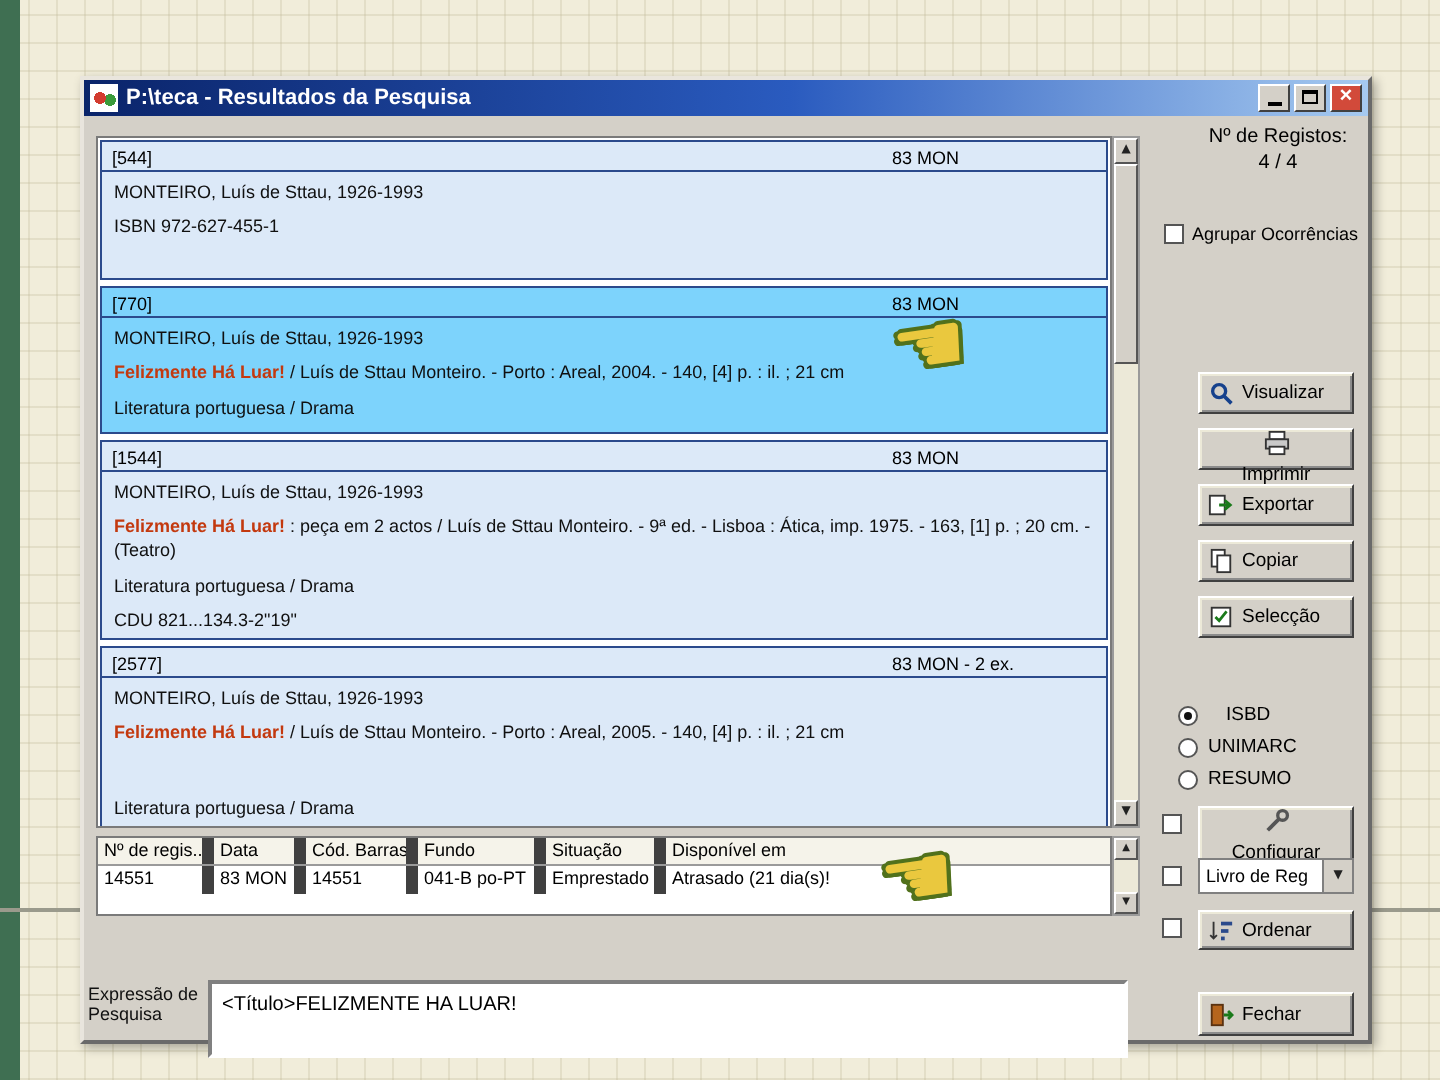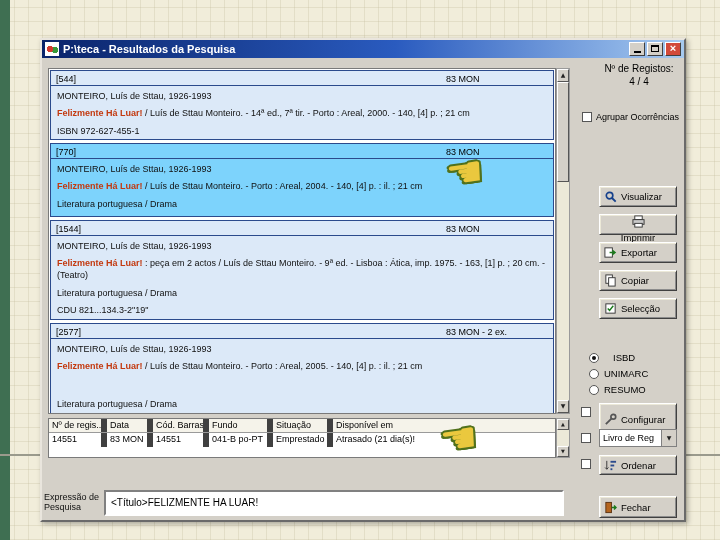--- a/index.html
+++ b/index.html
@@ -65,21 +65,21 @@
   .trow.head { background:#f5f3ea; border-bottom:1px solid #9a9a9a; box-sizing:border-box; }
   .cell { padding:0 3px; border-right:6px solid #404040; overflow:hidden; white-space:nowrap; box-sizing:border-box; flex:none; }
   .c0 { width:58px; } .c1 { width:46px; } .c2 { width:56px; } .c3 { width:64px; } .c4 { width:60px; } .c5 { flex:1; border-right:none; }
   .tscroll { position:absolute; left:514px; top:360px; width:14px; height:40px; background:#ece9d8; border:1px solid #9a9a9a; box-sizing:border-box; }
   .ts-btn { position:absolute; left:0; width:12px; height:11px; background:#d4d0c8; border:1px solid; border-color:#fff #555 #555 #fff;
     box-sizing:border-box; font-family:"DejaVu Sans",sans-serif; font-size:5px; line-height:9px; text-align:center; color:#222; }
   .ts-btn.up { top:0; } .ts-btn.down { bottom:0; }
 
   
   .search-label { position:absolute; left:2px; top:434px; width:58px; font-size:9px; line-height:10px; color:#111; }
-  .search-input { position:absolute; left:62px; top:432px; width:460px; height:26px; background:#fff;
+  .search-input { position:absolute; left:62px; top:432px; width:460px; height:39px; background:#fff;
     border:2px solid; border-color:#808080 #fff #fff #808080; box-sizing:border-box;
     font-size:10px; line-height:22px; padding:0 5px; white-space:nowrap; overflow:hidden; }
 
   
   .registos-label { position:absolute; left:540px; top:5px; width:114px; text-align:center; font-size:10px; }
   .registos-value { position:absolute; left:540px; top:18px; width:114px; text-align:center; font-size:10px; }
   .agrupar { position:absolute; left:540px; top:54px; width:102px; display:flex; align-items:center; gap:4px; font-size:9px; }
   .checkbox { width:10px; height:10px; background:#fff; border:1px solid #555; box-sizing:border-box; flex:none; }
 
   .side-btn { position:absolute; left:557px; width:78px; height:21px; background:#d4d0c8;
@@ -88,21 +88,21 @@
   .b0 { top:128px; } .b1 { top:156px;flex-direction:column; } .b2 { top:184px; } .b3 { top:212px; } .b4 { top:240px; }
   .bicon { width:13px; height:13px; flex:none; }
 
   .radio-row { position:absolute; left:547px; display:flex; align-items:center; gap:5px; font-size:9.5px; }
   .r0 { top:294px;gap:14px; } .r1 { top:310px; } .r2 { top:326px; }
   .radio { width:10px; height:10px; border:1px solid #555; border-radius:50%; background:#fff; box-sizing:border-box; position:relative; flex:none; }
   .radio.checked::after { content:""; position:absolute; left:2px; top:2px; width:4px; height:4px; border-radius:50%; background:#111; }
 
   .opt-check { position:absolute; left:539px; }
   .ck0 { top:349px; } .ck1 { top:375px; } .ck2 { top:401px; }
-  .cfg-btn { top:345px; height:32px; }
+  .cfg-btn { top:345px; height:32px;flex-direction:column; }
   .ord-btn { top:397px; height:20px; }
   .fechar-btn { top:438px; height:22px; }
 
   .livro-combo { position:absolute; left:557px; top:371px; width:78px; height:18px; display:flex; box-sizing:border-box;
     border:1px solid #808080; background:#fff; }
   .combo-text { flex:1; font-size:9px; line-height:16px; padding:0 3px; white-space:nowrap; overflow:hidden; }
   .combo-arrow { width:14px; background:#d4d0c8; border-left:1px solid #808080; text-align:center;
     font-family:"DejaVu Sans",sans-serif; font-size:6px; line-height:16px; color:#222; flex:none; }
 
   
@@ -135,21 +135,20 @@
 
       <div class="records">
 
         <div class="record h1">
           <div class="rec-head">
             <span class="rec-id">[544]</span>
             <span class="rec-cota">83 MON</span>
           </div>
           <div class="rec-body">
             <div class="rec-author">MONTEIRO, Luís de Sttau, 1926-1993</div>
-            <div class="rec-title"><span class="hl">Felizmente Há Luar!</span><span> / Luís de Sttau Monteiro. - 14ª ed., 7ª tir. - Porto : Areal, 2000. - 140, [4] p. ; 21 cm</span></div>
             <div class="rec-extra">ISBN 972-627-455-1</div>
 
           </div>
         </div>
 
         <div class="record h2 selected">
           <div class="rec-head">
             <span class="rec-id">[770]</span>
             <span class="rec-cota">83 MON</span>
           </div>

